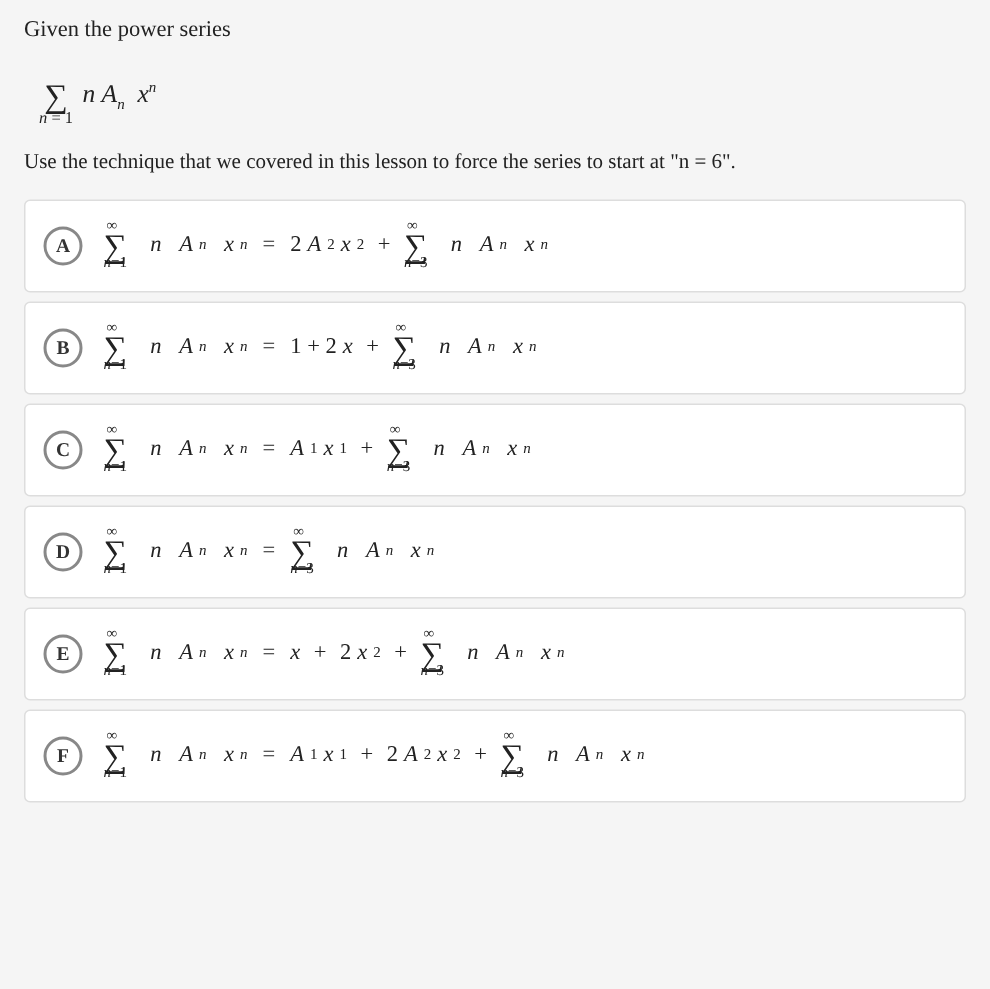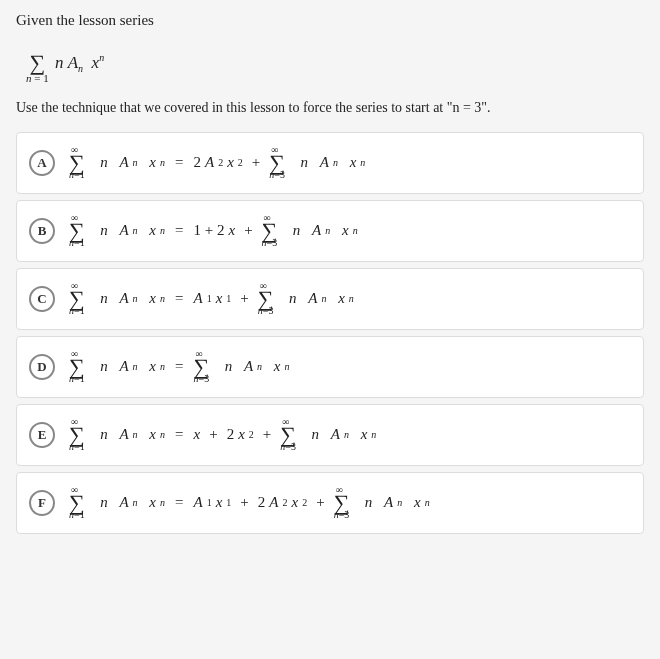--- a/index.html
+++ b/index.html
@@ -88,35 +88,35 @@
     .equals {
       margin: 0 6px;
     }
     .plus {
       margin: 0 5px;
     }
   </style>
 </head>
 <body>
 
-<div class="page-title">Given the lesson series</div>
+<div class="page-title">Given the power series</div>
 
 <div class="series-display">
   <div style="display:inline-flex; align-items:center;">
     <div class="sigma-block">
       <span class="sigma-sup" style="visibility:hidden;">∞</span>
       <span class="sigma-sym">∑</span>
       <span class="sigma-sub"><em>n</em> = 1</span>
     </div>
     &nbsp;
     <span><em>n</em> <em>A</em><sub><em>n</em></sub> &nbsp;<em>x</em><sup><em>n</em></sup></span>
   </div>
 </div>
 
-<div class="instruction">Use the technique that we covered in this lesson to force the series to start at "n = 3".</div>
+<div class="instruction">Use the technique that we covered in this lesson to force the series to start at "n = 6".</div>
 
 <div class="options-container">
 
   <div class="option-row">
     <div class="option-circle">
       <span>A</span>
     </div>
     <div class="option-content">
       <div class="math-expr">
         

